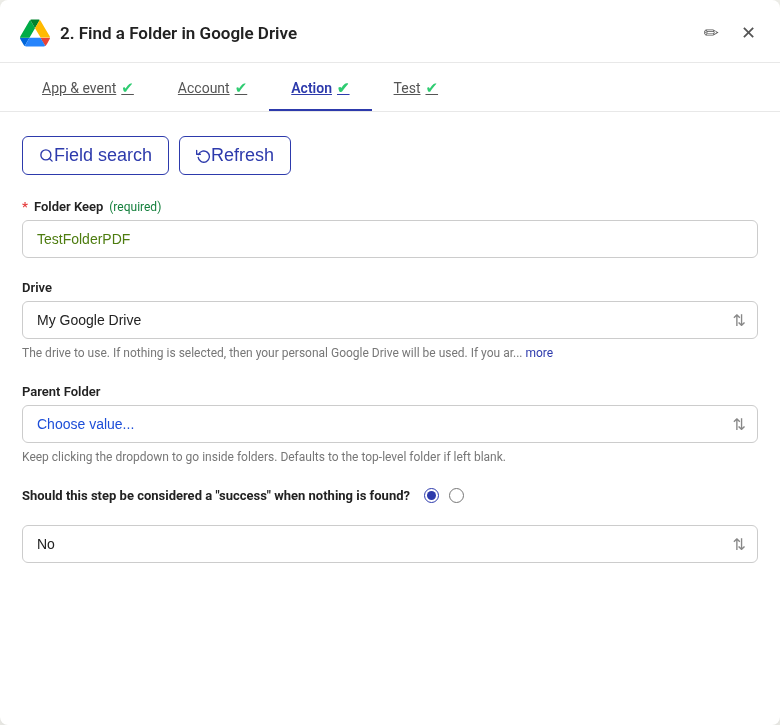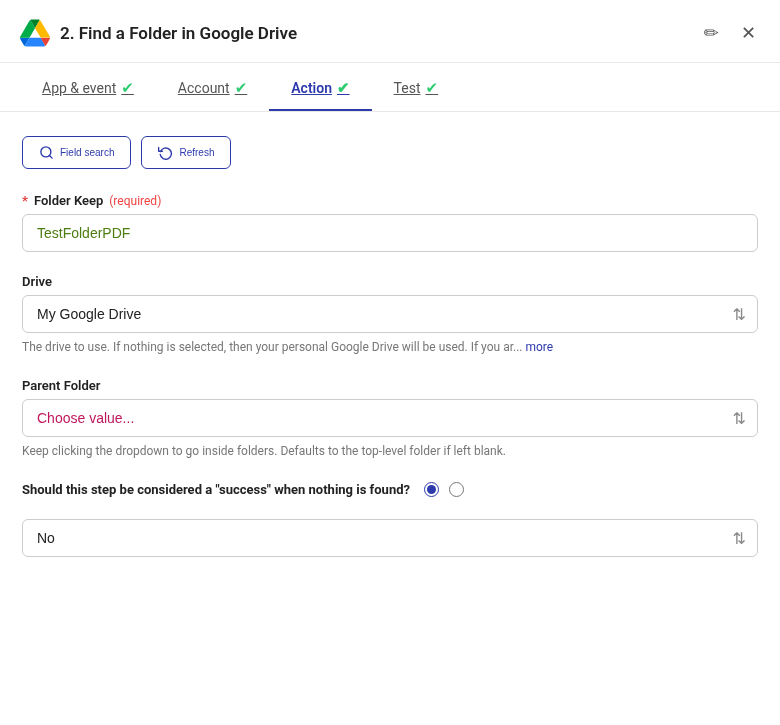--- a/index.html
+++ b/index.html
@@ -8,21 +8,21 @@
       background: #f5f5f0;
       display: flex;
       justify-content: center;
       align-items: center;
       min-height: 100vh;
     }
     .modal {
       background: #fff;
       width: 780px;
       min-height: 725px;
-      border-radius: 0;
+      border-radius: 8px;
       box-shadow: 0 4px 24px rgba(0,0,0,0.18);
       display: flex;
       flex-direction: column;
       overflow: hidden;
     }
     .modal-header {
       display: flex;
       align-items: center;
       justify-content: space-between;
       padding: 18px 20px 14px 20px;
@@ -95,27 +95,26 @@
 
     
     .action-bar {
       display: flex;
       gap: 10px;
       margin-bottom: 24px;
     }
     .action-bar-btn {
       display: flex;
       align-items: center;
-      gap: 6px;
       border: 1.5px solid #2d3aac;
       background: #fff;
       color: #2d3aac;
       border-radius: 6px;
       padding: 8px 16px;
-      font-size: 10px;
+      font-size: 18px;
       cursor: pointer;
       font-weight: 500;
     }
 
     
     .field-group {
       margin-bottom: 22px;
     }
     .field-label {
       font-size: 13px;
@@ -125,21 +124,21 @@
       display: flex;
       gap: 6px;
       align-items: center;
     }
     .field-label .required-star {
       color: #e53e3e;
       font-weight: 700;
     }
     .field-label .required-text {
       font-weight: 400;
-      color: #ef4444;
+      color: #15803d;
       font-size: 12px;
     }
     .text-input {
       width: 100%;
       border: 1.5px solid #ccc;
       border-radius: 6px;
       padding: 10px 14px;
       font-size: 14px;
       color: #4d7c0f;
       outline: none;
@@ -188,21 +187,21 @@
       align-items: center;
     }
     .radio-group input[type="radio"] {
       accent-color: #2d3aac;
       width: 15px;
       height: 15px;
       cursor: pointer;
     }
 
     
-    .select-input.placeholder { color: #be185d; }
+    .select-input.placeholder { color: #1d4ed8; }
 
     
   </style>
 </head>
 <body>
 
 <div class="modal">
 
   <div class="modal-header">
     <div class="modal-header-left">

